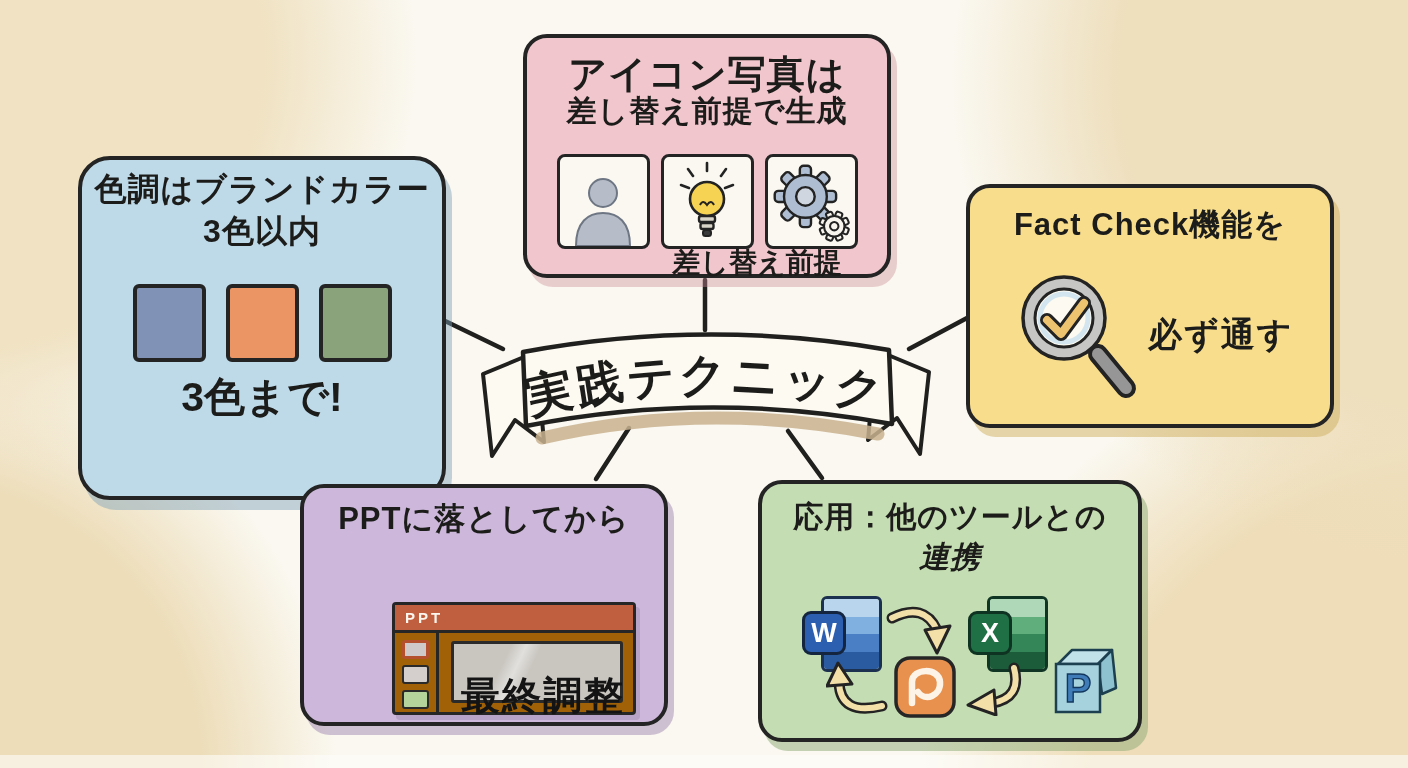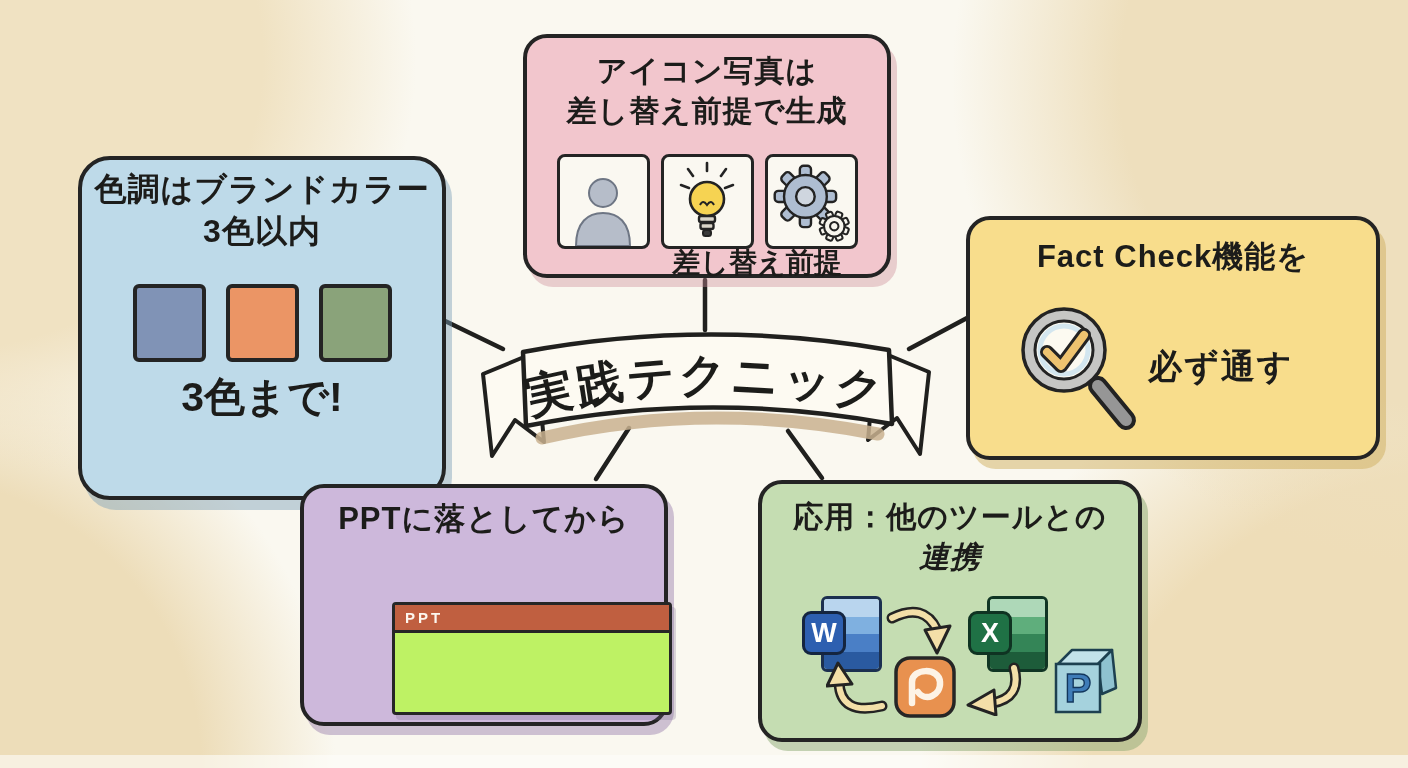--- a/index.html
+++ b/index.html
@@ -30,22 +30,22 @@
   
   .tile-row{position:absolute;top:116px;left:0;width:100%;display:flex;justify-content:center;gap:11px;}
   .tile{width:87px;height:89px;background:#faf8f1;border:3.5px solid #242424;border-radius:8px;
     display:flex;align-items:flex-end;justify-content:center;overflow:hidden;}
   .tile svg{display:block;}
 
   
   .mag{position:absolute;left:44px;top:80px;}
 
   
-  .ppt-window{position:absolute;left:88px;top:114px;width:280px;height:113px;box-sizing:border-box;
-    background:#bef264;border:3.5px solid #262626;border-radius:4px;box-shadow:4px 5px 0 rgba(120,100,140,.25);}
+  .ppt-window{position:absolute;left:88px;top:114px;width:244px;height:113px;box-sizing:border-box;
+    background:#a16207;border:3.5px solid #262626;border-radius:4px;box-shadow:4px 5px 0 rgba(120,100,140,.25);}
   .ppt-titlebar{height:25px;border-bottom:3px solid #262626;display:flex;align-items:center;
     color:#fdf6ee;font-weight:700;font-size:15px;letter-spacing:3px;padding-left:10px;}
   .ppt-body{position:absolute;top:28px;bottom:0;left:0;right:0;}
   .ppt-sidebar{position:absolute;left:0;top:0;bottom:0;width:44px;border-right:3px solid #262626;
     display:flex;flex-direction:column;align-items:center;gap:6px;padding-top:7px;box-sizing:border-box;}
   .thumb{width:27px;height:19px;border-radius:3px;border:2.5px solid #2a2a2a;box-sizing:border-box;}
   .thumb.hl{border:3px solid #b5502f;}
   .ppt-slide{position:absolute;left:56px;top:8px;right:10px;bottom:9px;background:#c9c6c0;
     border:3px solid #2a2a2a;border-radius:3px;
     background-image:linear-gradient(115deg, rgba(255,255,255,0) 30%, rgba(255,255,255,.45) 38%, rgba(255,255,255,0) 46%);}
@@ -91,21 +91,21 @@
     <div class="tl" style="top:54px;font-size:32px;">3色以内</div>
     <div class="swatch-row">
       <div class="swatch" style="background-color: rgb(128, 147, 182);"></div>
       <div class="swatch" style="background-color: rgb(235, 149, 101);"></div>
       <div class="swatch" style="background-color: rgb(138, 163, 122);"></div>
     </div>
     <div class="cap" style="top:210px;left:0;width:100%;text-align:center;font-size:41px;">3色まで!</div>
   </div>
 
   <div class="card" style="left: 523px; top: 34px; width: 368px; height: 244px; box-shadow: rgba(205, 140, 152, 0.4) 6px 9px 0px; background-color: rgb(242, 198, 205);">
-    <div class="tl" style="top:16px;font-size:30px;">アイコン写真は</div>
+    <div class="tl" style="top:16px;font-size:38px;">アイコン写真は</div>
     <div class="tl" style="top:56px;font-size:30px;">差し替え前提で生成</div>
     <div class="tile-row">
       <div class="tile">
         <svg width="70" height="74" viewBox="0 0 70 74">
           <circle cx="35" cy="21" r="14" fill="#b6bdc9" stroke="#6e7684" stroke-width="2"></circle>
           <path d="M8,74 C8,50 20,41 35,41 C50,41 62,50 62,74 Z" fill="#b6bdc9" stroke="#6e7684" stroke-width="2"></path>
         </svg>
       </div>
       <div class="tile" style="align-items:center;">
         <svg width="70" height="82" viewBox="0 0 70 82">
@@ -184,40 +184,49 @@
             </g>
             <circle r="11" fill="#f7f5ee" stroke="#232323" stroke-width="2.2"></circle>
             <circle r="4.5" fill="#f7f5ee" stroke="#232323" stroke-width="2.2"></circle>
           </g>
         </svg>
       </div>
     </div>
     <div class="cap" style="top:206px;left:120px;width:220px;text-align:center;font-size:28px;">差し替え前提</div>
   </div>
 
-  <div class="card" style="left: 966px; top: 184px; width: 414px; height: 244px; box-shadow: rgba(208, 175, 95, 0.5) 6px 9px 0px; background-color: rgb(248, 221, 140); margin-top: 32px;">
+  <div class="card" style="left: 966px; top: 184px; width: 368px; height: 244px; box-shadow: rgba(208, 175, 95, 0.5) 6px 9px 0px; background-color: rgb(248, 221, 140);">
     <div class="tl" style="top:20px;font-size:31px;">Fact Check機能を</div>
     <svg class="mag" width="130" height="135" viewBox="0 0 130 135">
       <line x1="84" y1="86" x2="112" y2="120" stroke="#232323" stroke-width="20" stroke-linecap="round"></line>
       <line x1="84" y1="86" x2="112" y2="120" stroke="#969696" stroke-width="12" stroke-linecap="round"></line>
       <circle cx="50" cy="50" r="41" fill="#c6c6c4" stroke="#232323" stroke-width="3.5"></circle>
       <circle cx="50" cy="50" r="29" fill="#fcfaf1" stroke="#232323" stroke-width="3"></circle>
       <circle cx="50" cy="50" r="24" fill="none" stroke="#d3e6ef" stroke-width="5"></circle>
       <path d="M33,52 L47,66 L70,35" fill="none" stroke="#232323" stroke-width="14" stroke-linecap="round" stroke-linejoin="round"></path>
       <path d="M33,52 L47,66 L70,35" fill="none" stroke="#eec36f" stroke-width="8" stroke-linecap="round" stroke-linejoin="round"></path>
     </svg>
     <div class="cap" style="top:124px;left:178px;font-size:34px;letter-spacing:2px;">必ず通す</div>
   </div>
 
   <div class="card" style="left: 300px; top: 484px; width: 368px; height: 242px; box-shadow: rgba(150, 125, 170, 0.45) 6px 9px 0px; background-color: rgb(205, 184, 219);">
     <div class="tl" style="top:14px;font-size:31px;">PPTに落としてから</div>
     <div class="ppt-window">
       <div class="ppt-titlebar" style="background-color: rgb(192, 95, 64);">
         <span>PPT</span>
       </div>
+      <div class="ppt-body">
+        <div class="ppt-sidebar">
+          <div class="thumb hl" style="background-color: rgb(207, 201, 201);"></div>
+          <div class="thumb" style="background-color: rgb(212, 207, 204);"></div>
+          <div class="thumb" style="background-color: rgb(181, 212, 156);"></div>
+        </div>
+        <div class="ppt-slide"></div>
+        <div class="ppt-caption">最終調整</div>
+      </div>
     </div>
   </div>
 
   <div class="card" style="left: 758px; top: 480px; width: 384px; height: 262px; box-shadow: rgba(140, 170, 115, 0.5) 6px 9px 0px; background-color: rgb(197, 221, 178); padding-left: 23px;">
     <div class="tl" style="top:16px;font-size:30px;">応用：他のツールとの</div>
     <div class="tl" style="top:56px;font-size:30px;font-style:italic;">連携</div>
     <div class="cluster">
 
       <div class="doc-icon abs" style="left:40px;top:112px;">
         <div class="doc-back">

